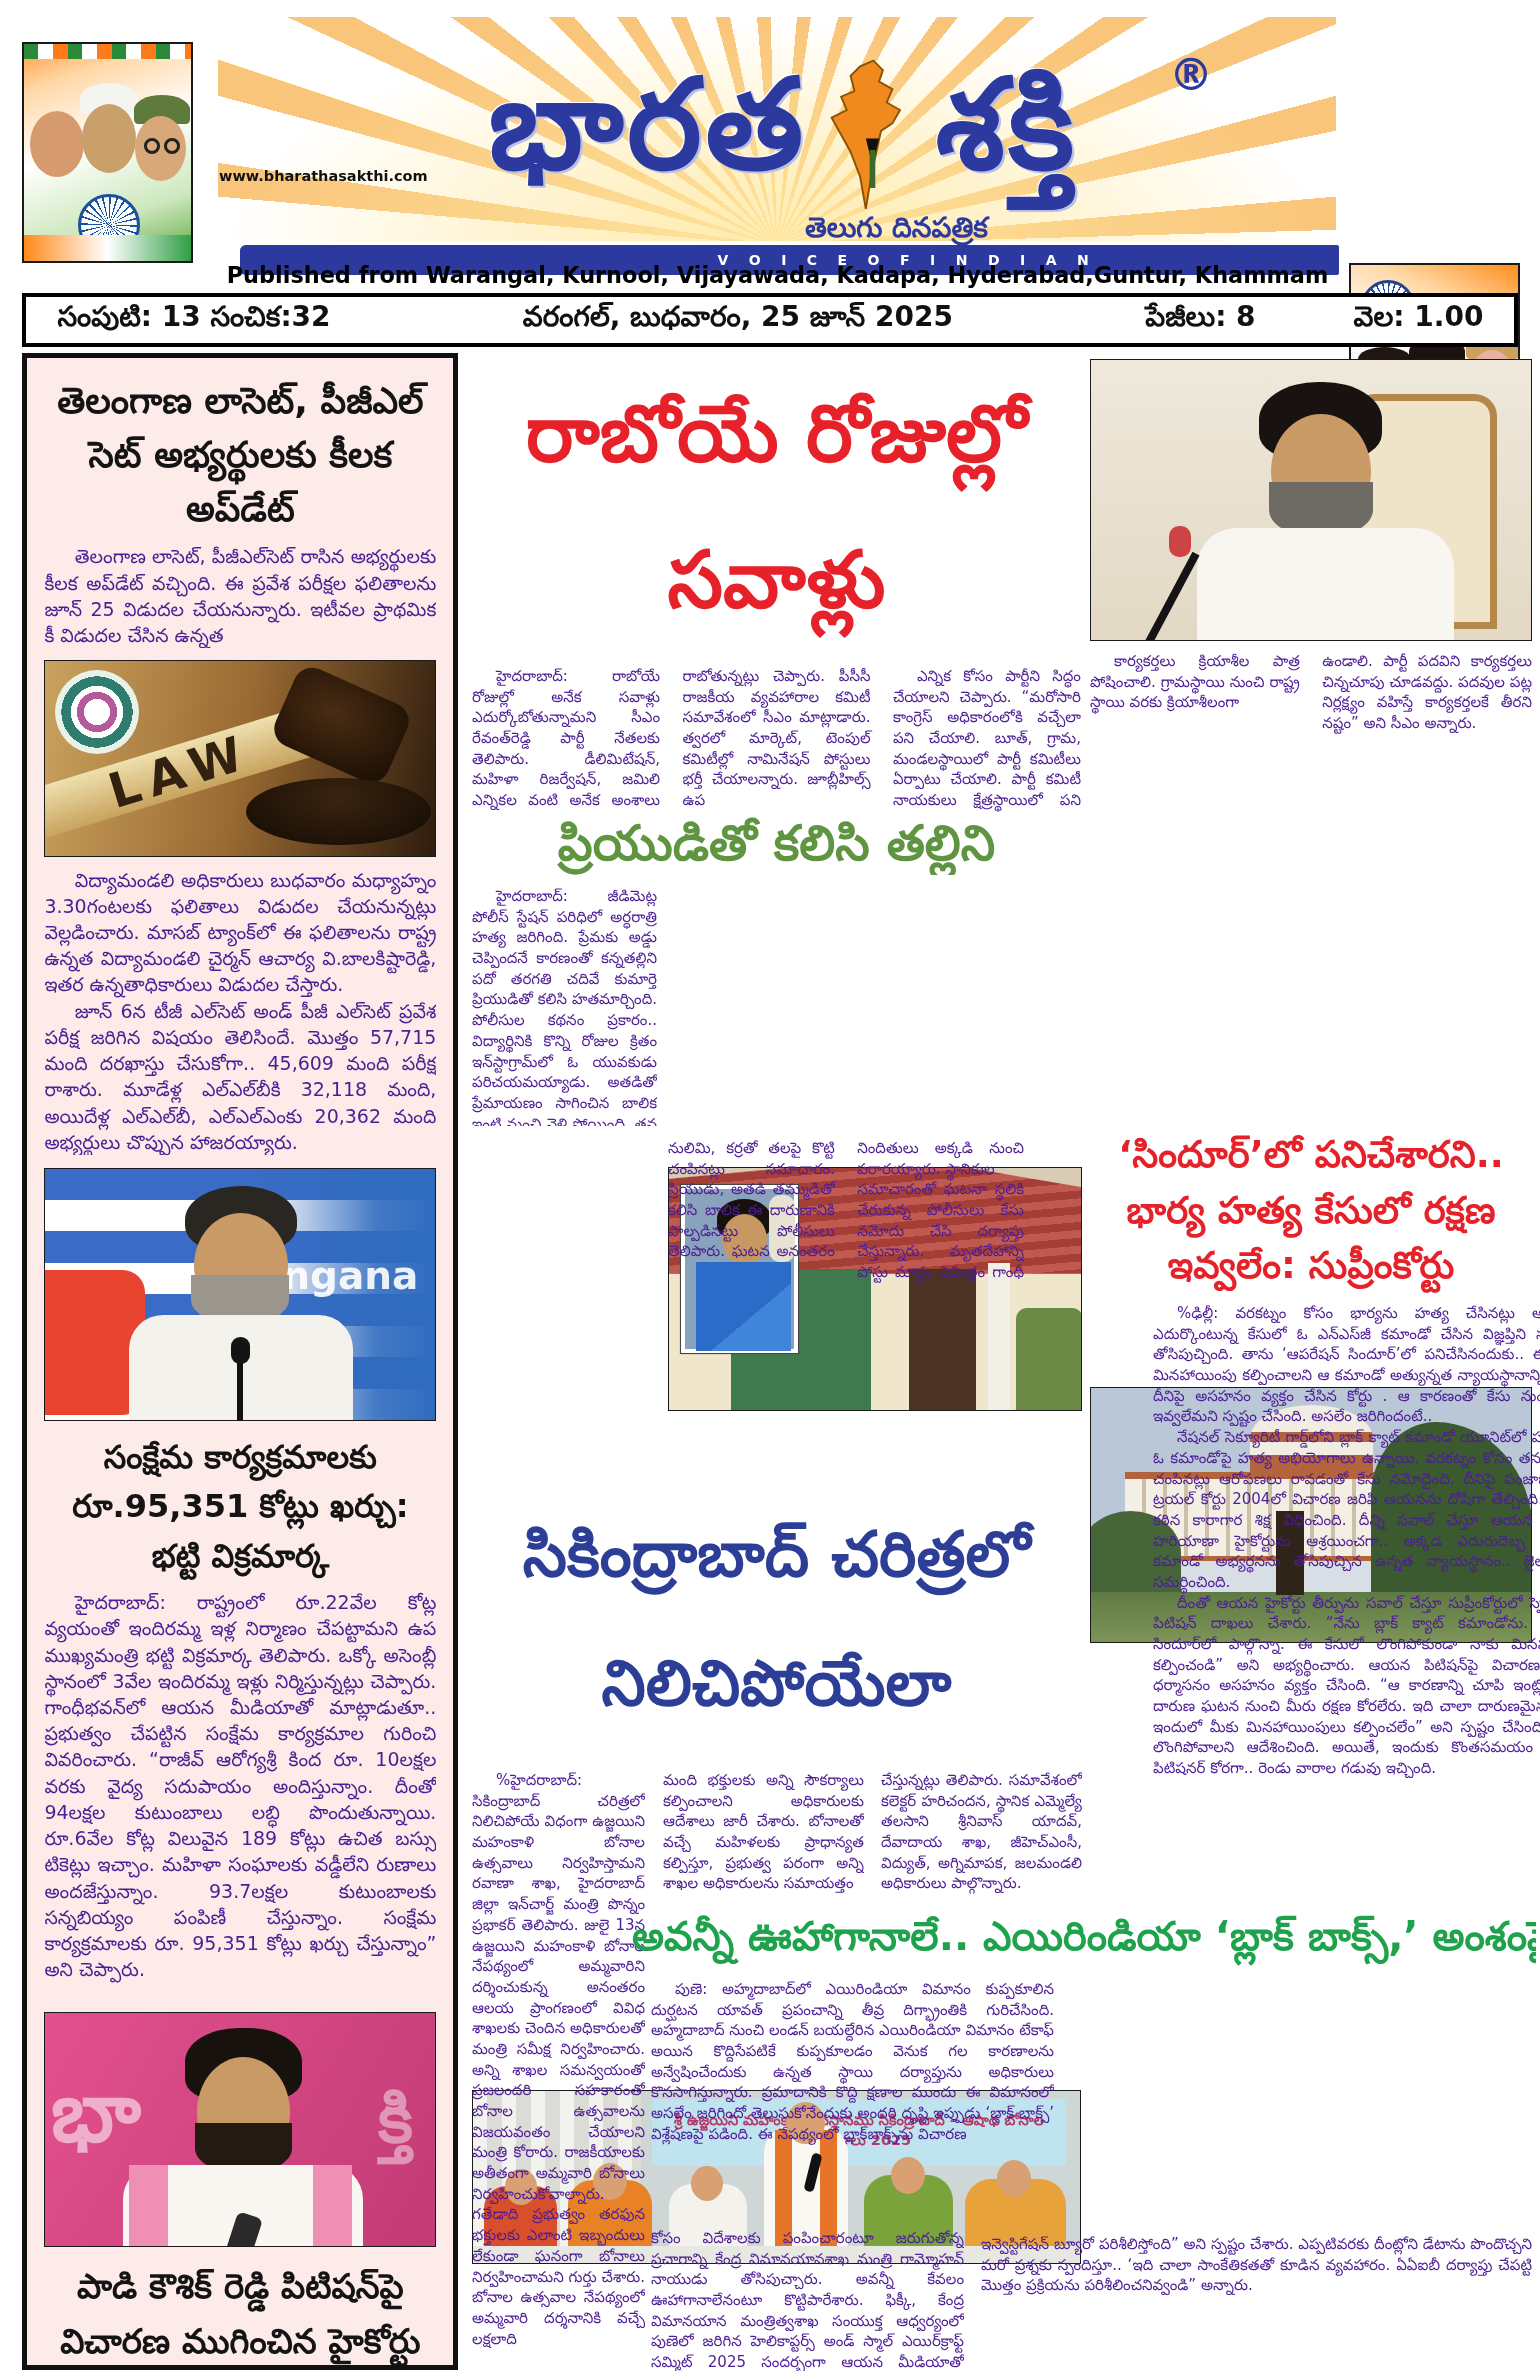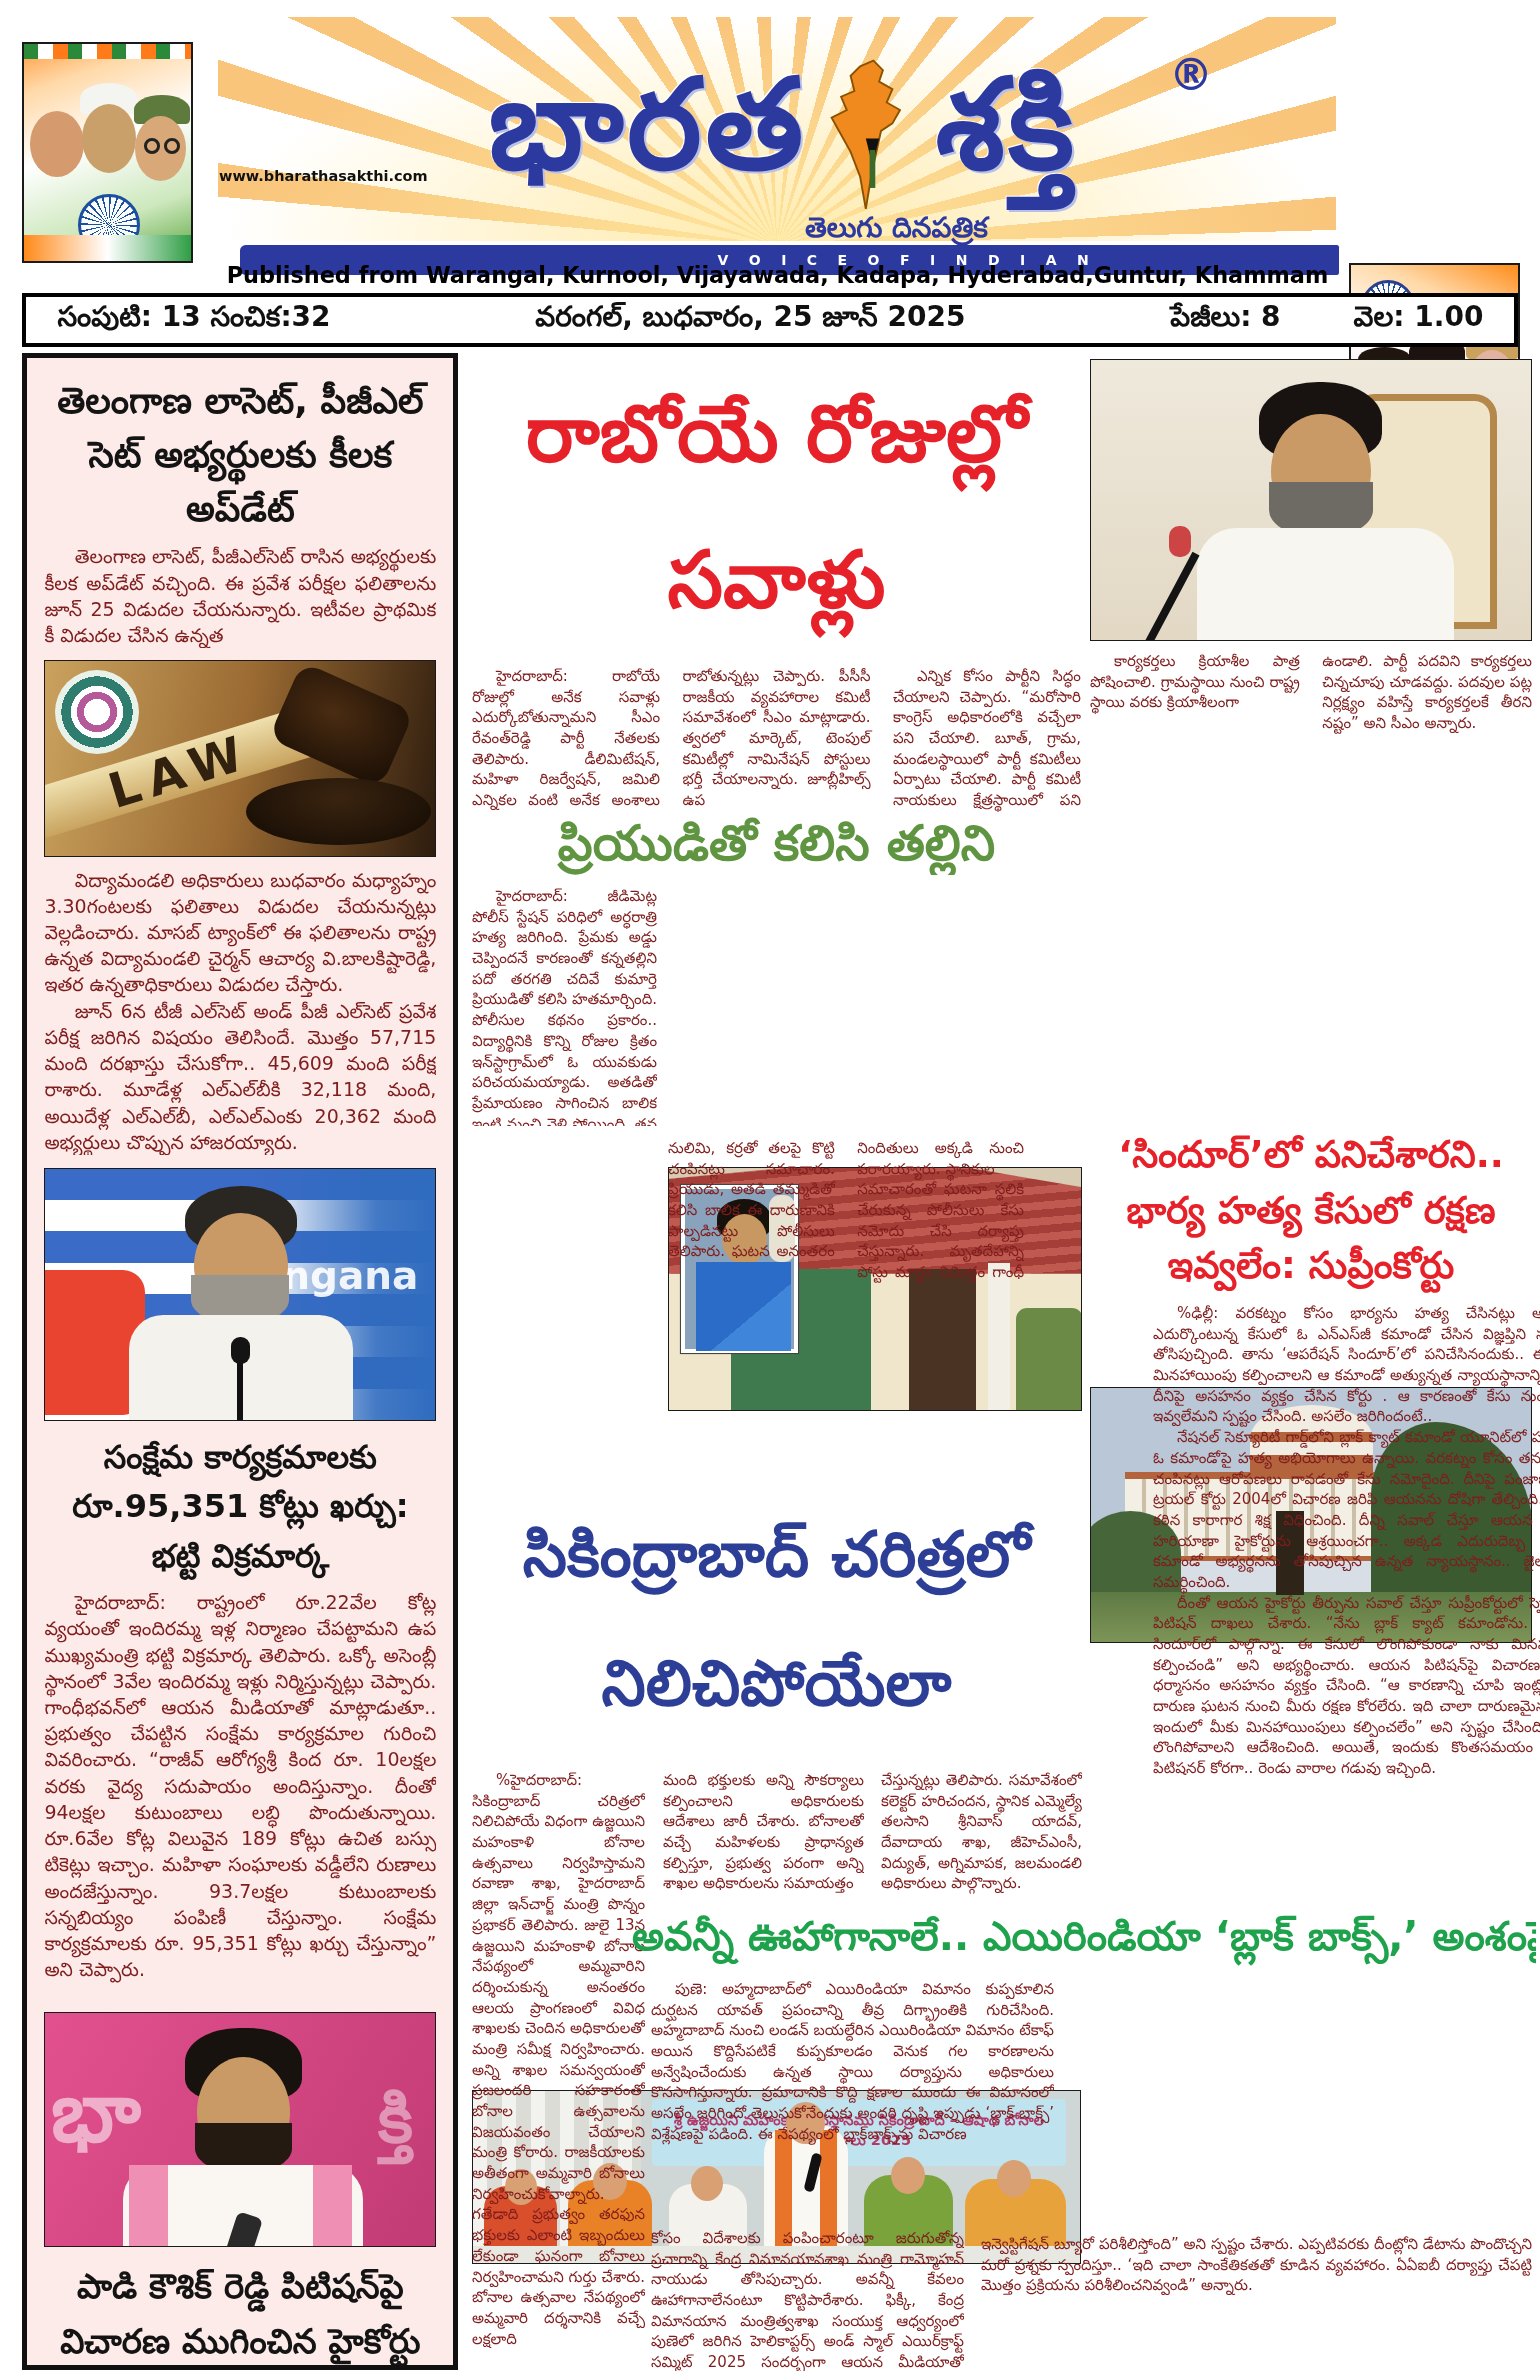--- a/index.html
+++ b/index.html
@@ -4,21 +4,21 @@
 <style>
   * { margin:0; padding:0; box-sizing:border-box; }
   html,body { background:#888; }
   body { font-family:"DejaVu Sans","Liberation Sans",sans-serif; }
   #page {
     position:relative; width:1541px; height:2377px; background:#fff;
     overflow:hidden; margin:0 auto;
   }
   .abs { position:absolute; }
   .pic { position:relative; overflow:hidden; border:1.7px solid #1a1a1a; background:#ccc; }
-  .bodytxt { color:#7f1d1d; text-align:justify; overflow:hidden; }
+  .bodytxt { color:#4c1d95; text-align:justify; overflow:hidden; }
   .bodytxt p { text-indent:1.6em; }
   .lg  { font-size:19px; line-height:1.38; }
   .md  { font-size:15px; line-height:1.38; }
   .cols3 { column-count:3; column-gap:22.4px; }
   .cols2 { column-count:2; column-gap:22.4px; }
   .hl { font-weight:bold; text-align:center; overflow:hidden; }
   .hl-black { color:#141414;text-align:center; }
   .hl-red   { color:#e62129; }
   .hl-green-olive { color:#5f9440; }
   .hl-green-bright{ color:#1ea24b; }
@@ -88,21 +88,21 @@
     <div class="abs" style="left:240px;top:245px;width:1099px;height:30px;background:#2c3aa0;border-radius:5.6px 2.2px 2.2px 5.6px;display:flex;align-items:center;justify-content:center">
       <span style="color:#fff;font-size:14px;font-weight:bold;letter-spacing:7.8px;padding-left:235px">V O I C E   O F   I N D I A N</span>
     </div>
 
     <div class="abs" style="left:207px;top:262px;width:1141px;text-align:center;font-size:22.4px;font-weight:bold;color:#000;background:rgba(255,255,255,.0)">Published from  Warangal, Kurnool,   Vijayawada, Kadapa, Hyderabad,Guntur,  Khammam</div>
   </div>
 
   <div class="abs" style="left:22.4px;top:293px;width:1496px;height:54px;border:4.5px solid #000;background:#fff;display:flex;align-items:center;justify-content:space-between;padding:0 31px;font-weight:bold;font-size:28px;color:#111">
     <span>సంపుటి: 13 సంచిక:32</span>
     <span>వరంగల్,  బుధవారం, 25 జూన్  2025</span>
-    <span style="display:flex;gap:73px">
+    <span style="display:flex;gap:98px">
       <span>పేజీలు: 8</span>
       <span>వెల: 1.00</span>
     </span>
   </div>
 
   <div class="abs" style="left:22.4px;top:353px;width:436px;height:2017px;border:5px solid #111;background:#fcebe9;padding:15.7px 17px;overflow:hidden">
 
     <div class="hl hl-black" style="font-size:36px;line-height:1.5">తెలంగాణ లాసెట్, పీజీఎల్ సెట్ అభ్యర్థులకు కీలక అప్‌డేట్</div>
 
     <div class="bodytxt lg" style="margin-top:7.8px">

